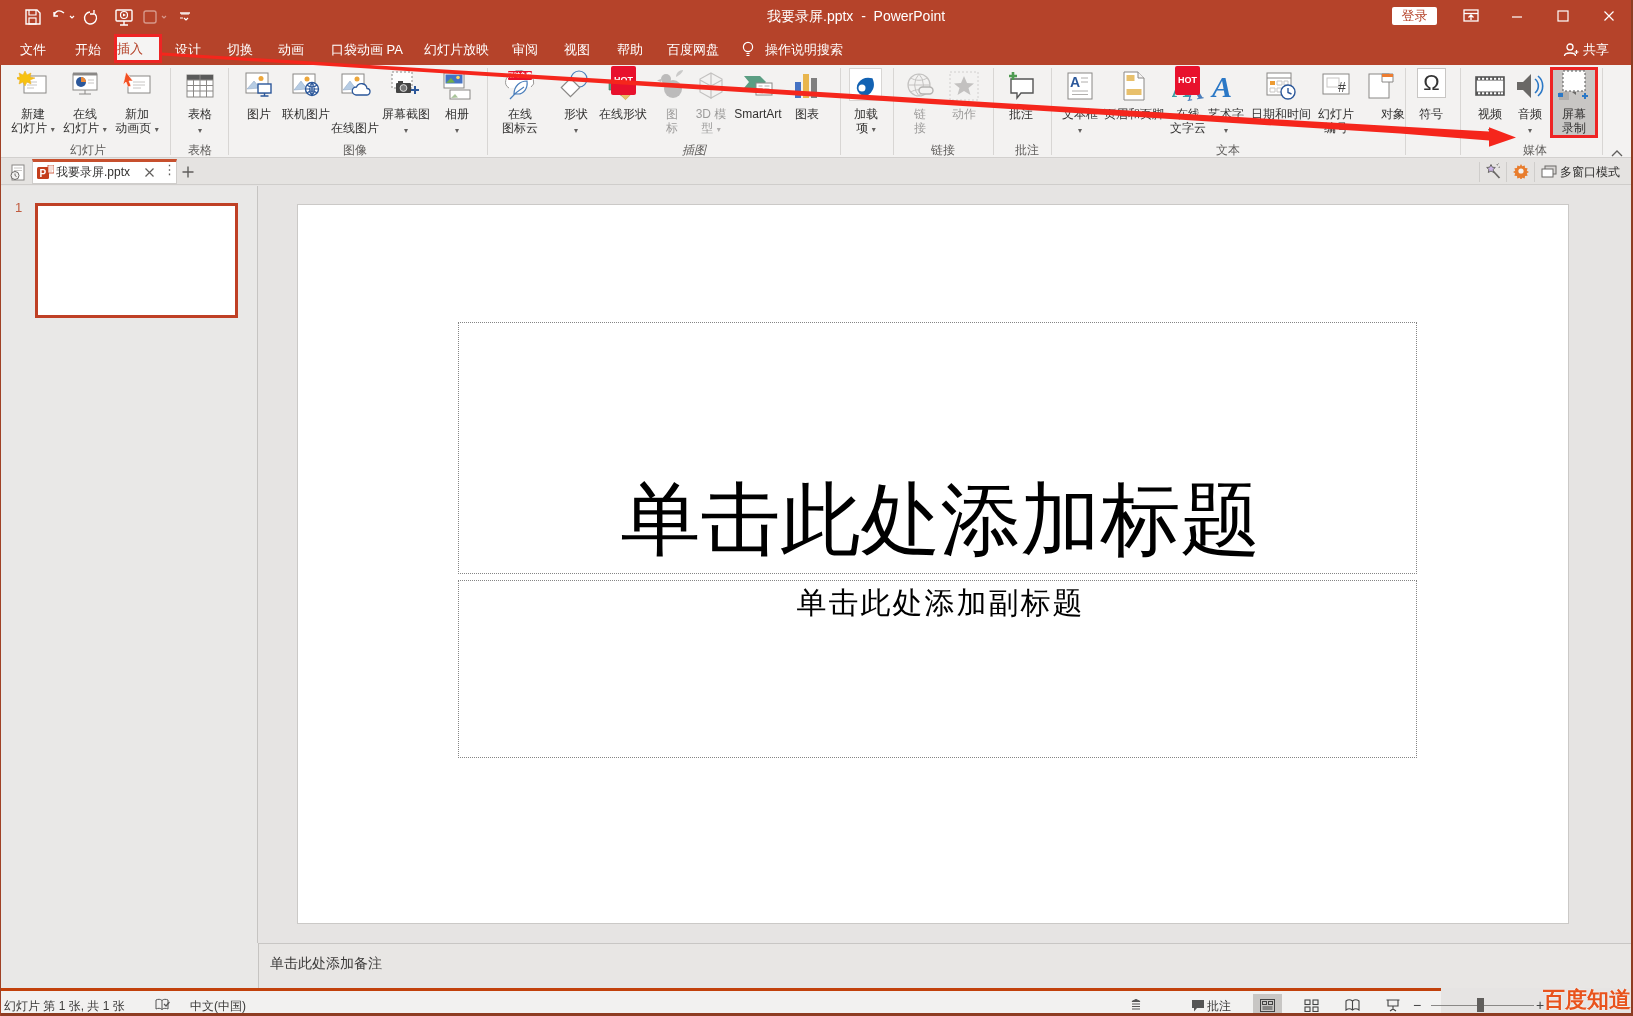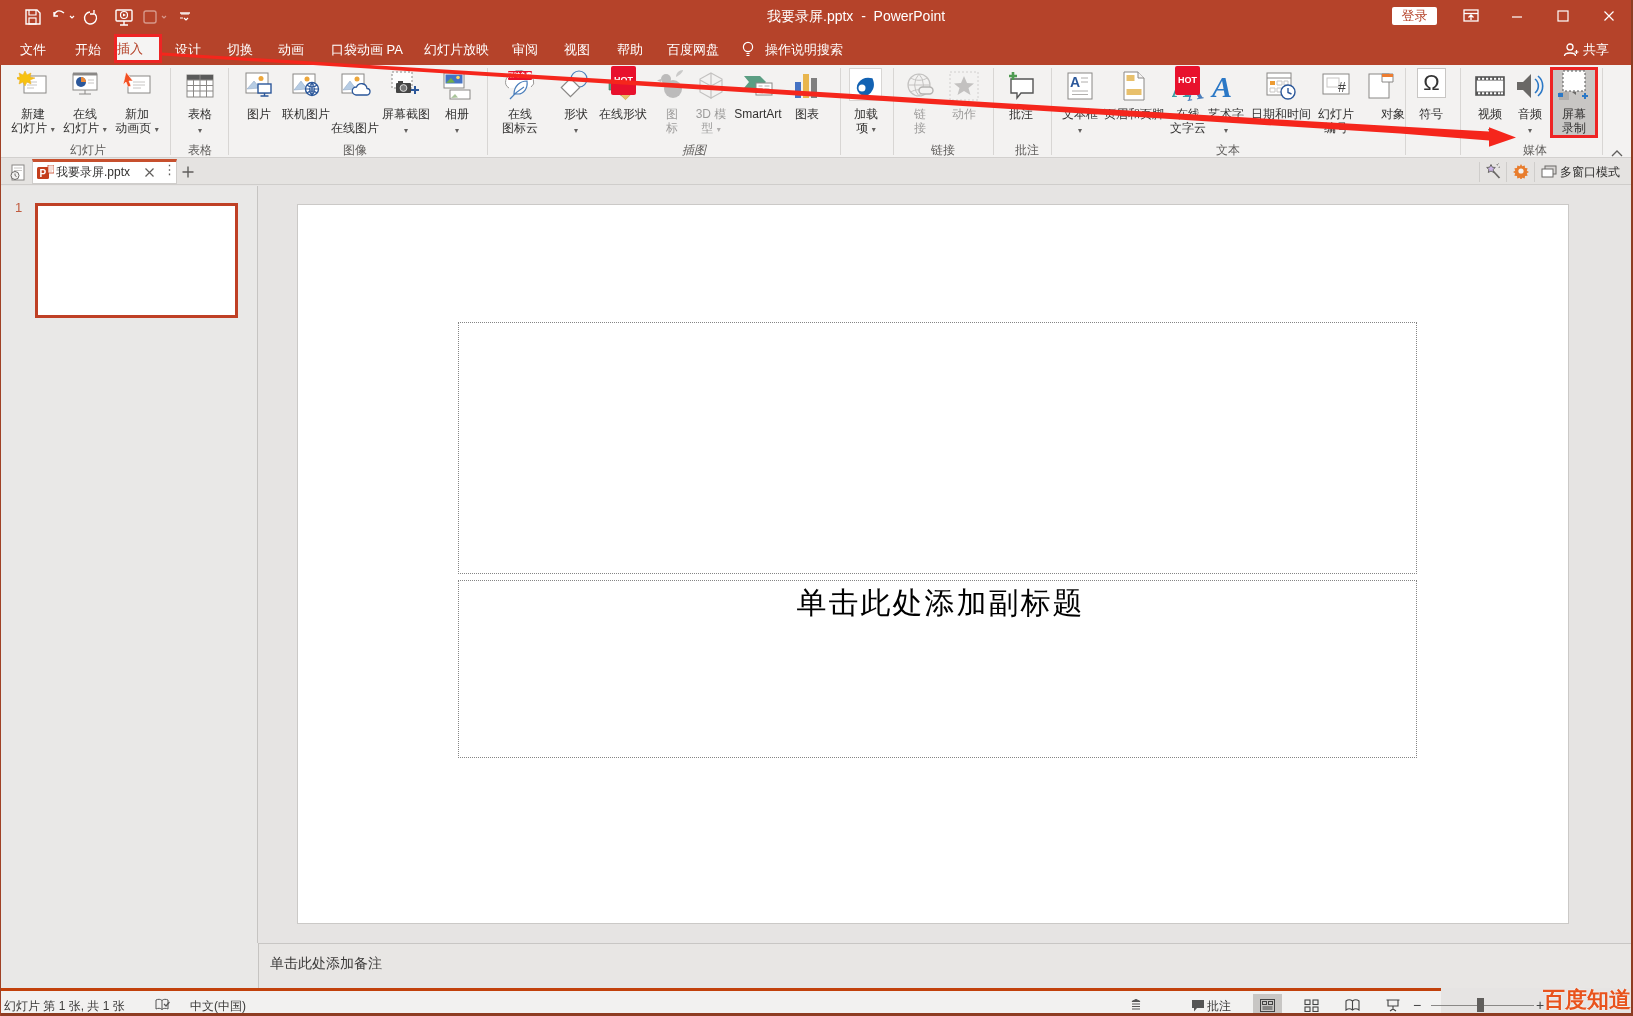--- a/index.html
+++ b/index.html
@@ -426,20 +426,21 @@
 </div>
 
 <div id="panel" class="abs">
   <div style="position:absolute;left:15px;top:14px;color:#c05b3f;font-size:13px;">1</div>
   <div style="position:absolute;left:35px;top:17px;width:203px;height:115px;background:#fff;border:3px solid #bf4025;"></div>
 </div>
 <div id="canvas" class="abs">
   <div id="slide">
     <div class="ph" style="left:160px;top:117px;width:959px;height:252px;"></div>
     <div class="ph" style="left:160px;top:375px;width:959px;height:178px;"></div>
+    <div style="position:absolute;left:163px;top:262px;width:959px;text-align:center;font-size:80px;font-weight:300;color:#000;">单击此处添加标题</div>
     <div style="position:absolute;left:163px;top:378px;width:959px;text-align:center;font-size:30px;font-weight:300;letter-spacing:2px;color:#000;">单击此处添加副标题</div>
   </div>
 </div>
 
 <div id="notesleft" class="abs"></div>
 <div id="notes" class="abs">
   <div style="position:absolute;left:11px;top:11px;font-size:14px;color:#3b3a39;">单击此处添加备注</div>
 </div>
 
 <div id="statusbar" class="abs">

